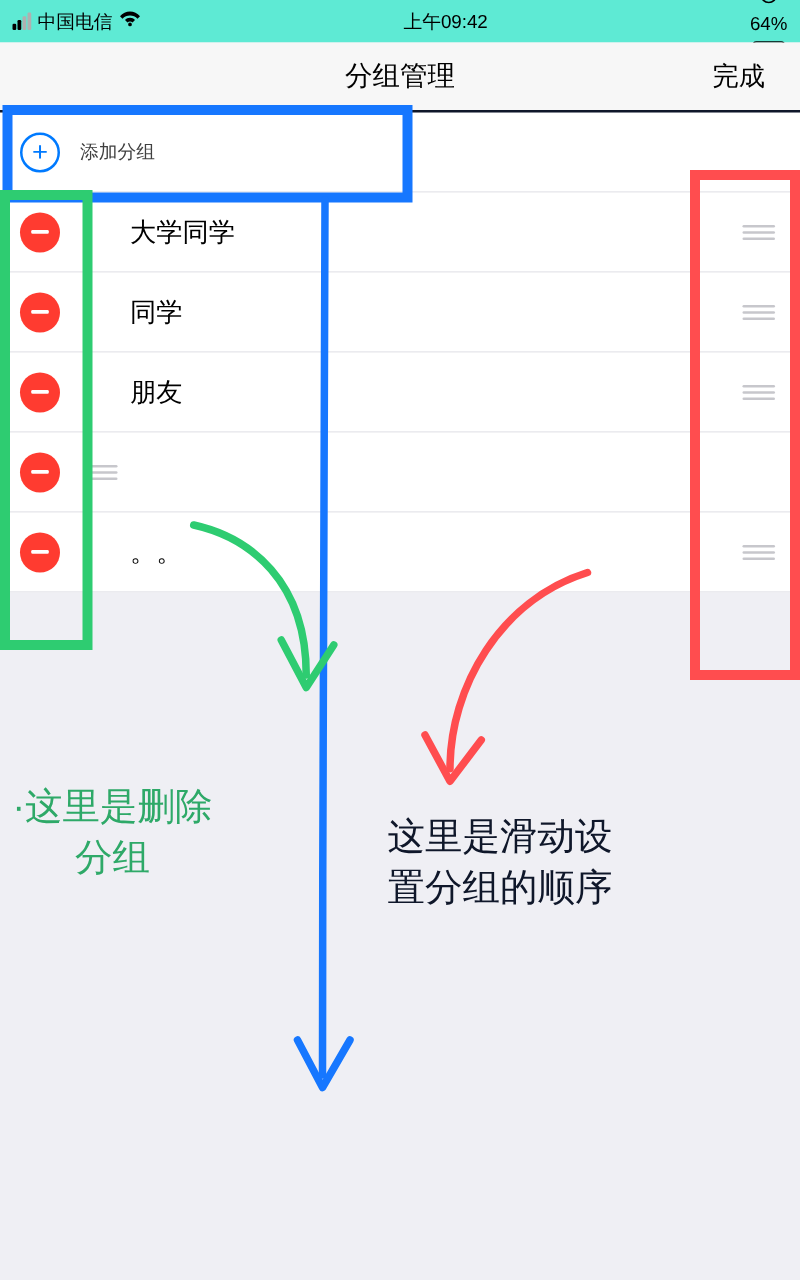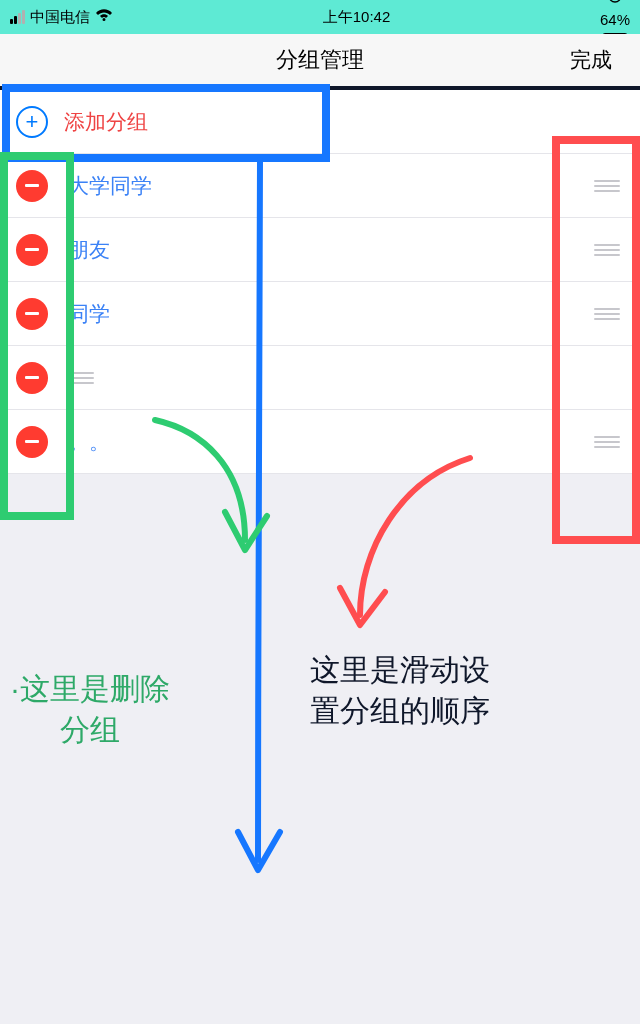--- a/index.html
+++ b/index.html
@@ -41,21 +41,21 @@
     .battery-fill { height: 100%; width: 64%; background: #000; border-radius: 1px; }
     .lock-sym { font-size: 12px; }
 
     .nav-bar {
       height: 56px;
       background: #f7f7f7;
       display: flex;
       align-items: center;
       justify-content: center;
       position: relative;
-      border-bottom: 4px solid #0f172a;
+      border-bottom: 2px solid #0f172a;
     }
     .nav-title { font-size: 22px; font-weight: 500; color: #000; }
     .nav-done {
       position: absolute; right: 28px; top: 50%; transform: translateY(-50%);
       font-size: 21px; color: #000;
     }
 
     .list-section {
       background: #fff;
     }
@@ -68,31 +68,31 @@
       position: relative;
     }
     .add-row { }
     .add-icon {
       width: 32px; height: 32px; border-radius: 50%;
       border: 2px solid #007aff;
       display: flex; align-items: center; justify-content: center;
       color: #007aff; font-size: 22px; font-weight: 300;
       margin-right: 16px;
     }
-    .add-text { color: #ef4444; font-size: 21px; }
+    .add-text { color: #404040; font-size: 15px; }
 
     .del-btn {
       width: 32px; height: 32px; border-radius: 50%;
       background: #ff3b30;
       display: flex; align-items: center; justify-content: center;
       margin-right: 20px;
       flex-shrink: 0;
     }
     .del-minus { width: 14px; height: 2.5px; background: #fff; border-radius: 1px; }
-    .item-label { font-size: 21px; color: #3b82f6; flex: 1; }
+    .item-label { font-size: 21px; color: #000000; flex: 1; margin-left: 36px; }
     .drag-handle {
       display: flex; flex-direction: column; gap: 3px;
       margin-right: 4px;
     }
     .drag-line { width: 26px; height: 2px; background: #c7c7cc; border-radius: 1px; }
 
     
     .anno-layer {
       position: absolute; inset: 0; pointer-events: none;
     }
@@ -112,21 +112,21 @@
       <div class="signal-bar" style="height:11px"></div>
       <div class="signal-bar" style="height:14px"></div>
     </div>
     <span>中国电信</span>
     <span class="wifi-ic">
       <svg width="18" height="14" viewBox="0 0 18 14">
           <path d="M1 5 C5 0 13 0 17 5 L15 7 C12 3.5 6 3.5 3 7 Z M5 8 C7 5.5 11 5.5 13 8 L11 10 C10 8.8 8 8.8 7 10 Z M9 13 A1.5 1.5 0 1 0 9 10 A1.5 1.5 0 0 0 9 13" fill="#000"></path>
         </svg>
     </span>
   </div>
-  <div>上午10:42</div>
+  <div>上午09:42</div>
   <div class="status-right">
     <span class="lock-sym">
       <svg width="14" height="14" viewBox="0 0 14 14">
           <circle cx="7" cy="7" r="6" fill="none" stroke="#000" stroke-width="1.3"></circle>
           <path d="M5.2 6.5 V5.5 a1.8 1.8 0 0 1 3.6 0 V6.5 M4.6 6.5 h4.8 v3.2 h-4.8 z" fill="none" stroke="#000" stroke-width="1.1"></path>
         </svg>
     </span>
     <span>64%</span>
     <div class="battery-wrap">
       <div class="battery-shell">
@@ -156,33 +156,33 @@
       <div class="drag-line"></div>
         <div class="drag-line"></div>
         <div class="drag-line"></div>
     </div>
   </div>
 
   <div class="list-row">
     <div class="del-btn">
         <div class="del-minus"></div>
       </div>
+    <div class="item-label">同学</div>
+    <div class="drag-handle">
+      <div class="drag-line"></div>
+        <div class="drag-line"></div>
+        <div class="drag-line"></div>
+    </div>
+  </div>
+
+  <div class="list-row">
+    <div class="del-btn">
+        <div class="del-minus"></div>
+      </div>
     <div class="item-label">朋友</div>
-    <div class="drag-handle">
-      <div class="drag-line"></div>
-        <div class="drag-line"></div>
-        <div class="drag-line"></div>
-    </div>
-  </div>
-
-  <div class="list-row">
-    <div class="del-btn">
-        <div class="del-minus"></div>
-      </div>
-    <div class="item-label">同学</div>
     <div class="drag-handle">
       <div class="drag-line"></div>
         <div class="drag-line"></div>
         <div class="drag-line"></div>
     </div>
   </div>
 
   <div class="list-row">
     <div class="del-btn">
         <div class="del-minus"></div>
@@ -220,17 +220,17 @@
     <path d="M260 160 C260 300 258 600 258 860" stroke="#1677ff" stroke-width="6" fill="none" stroke-linecap="round"></path>
     <path d="M238 832 L258 870 L280 832" stroke="#1677ff" stroke-width="6" fill="none" stroke-linecap="round" stroke-linejoin="round"></path>
 
     <path d="M155 420 C200 430 245 465 245 540" stroke="#2ecc71" stroke-width="6" fill="none" stroke-linecap="round"></path>
     <path d="M225 512 L245 550 L267 516" stroke="#2ecc71" stroke-width="6" fill="none" stroke-linecap="round" stroke-linejoin="round"></path>
 
     <path d="M470 458 C400 480 360 550 360 615" stroke="#ff4d4f" stroke-width="6" fill="none" stroke-linecap="round"></path>
     <path d="M340 588 L360 625 L385 592" stroke="#ff4d4f" stroke-width="6" fill="none" stroke-linecap="round" stroke-linejoin="round"></path>
   </svg>
 
-  <div class="anno-text" style="left:10px;top:669px;color:#2ea968;">·这里是删除
+  <div class="anno-text" style="left:10px;top:626px;color:#2ea968;">·这里是删除
 分组</div>
   <div class="anno-text" style="left:310px;top:650px;color:#0f172a;">这里是滑动设
 置分组的顺序</div>
 </div>
 
 </body></html>

